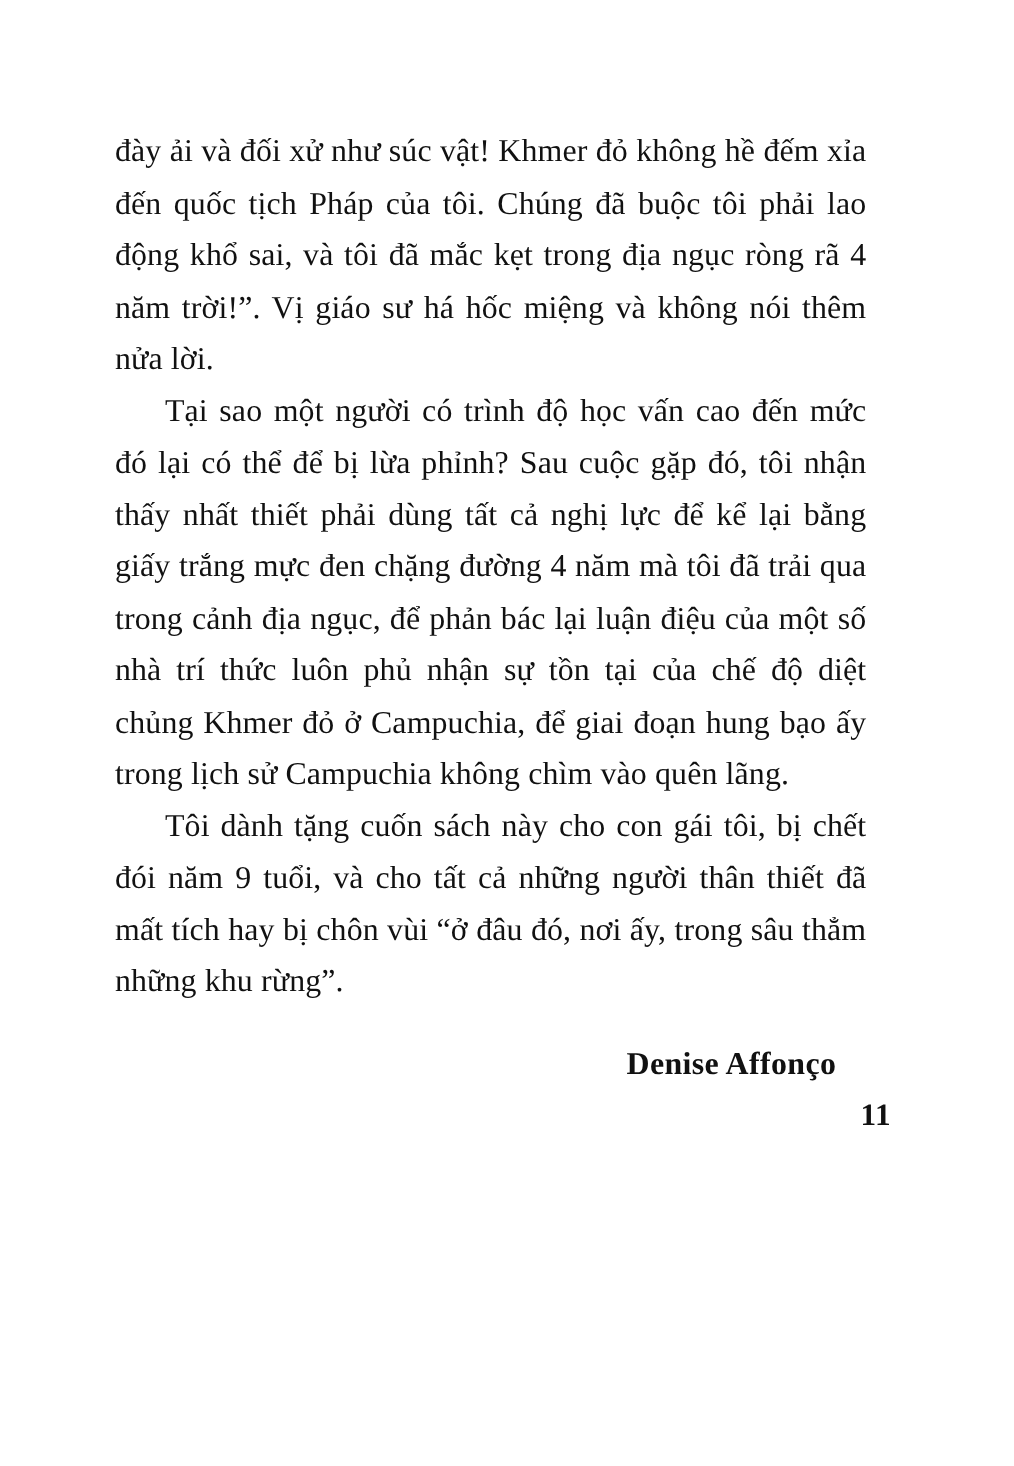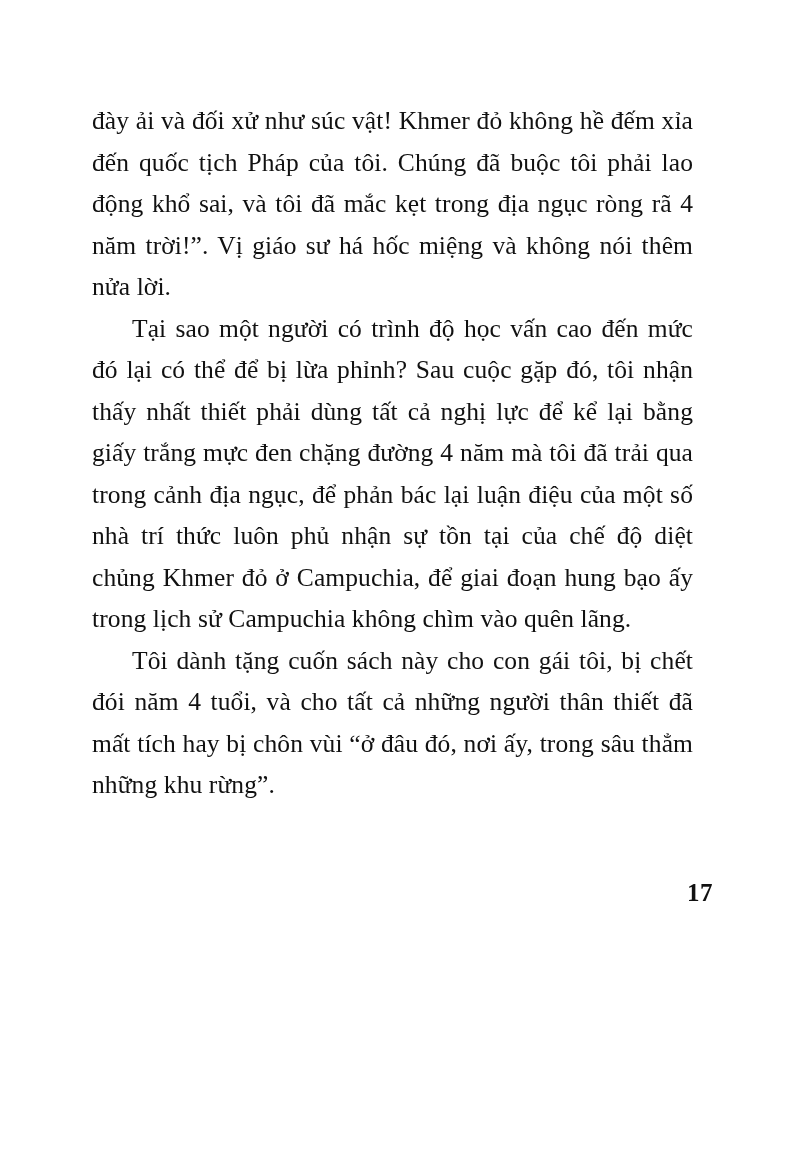--- a/index.html
+++ b/index.html
@@ -54,19 +54,20 @@
   }
 </style>
 </head>
 <body>
 
 <div class="page">
 
   <div class="body-text">
     <p>đày ải và đối xử như súc vật! Khmer đỏ không hề đếm xỉa đến quốc tịch Pháp của tôi. Chúng đã buộc tôi phải lao động khổ sai, và tôi đã mắc kẹt trong địa ngục ròng rã 4 năm trời!”. Vị giáo sư há hốc miệng và không nói thêm nửa lời.</p>
     <p class="indent">Tại sao một người có trình độ học vấn cao đến mức đó lại có thể để bị lừa phỉnh? Sau cuộc gặp đó, tôi nhận thấy nhất thiết phải dùng tất cả nghị lực để kể lại bằng giấy trắng mực đen chặng đường 4 năm mà tôi đã trải qua trong cảnh địa ngục, để phản bác lại luận điệu của một số nhà trí thức luôn phủ nhận sự tồn tại của chế độ diệt chủng Khmer đỏ ở Campuchia, để giai đoạn hung bạo ấy trong lịch sử Campuchia không chìm vào quên lãng.</p>
-    <p class="indent">Tôi dành tặng cuốn sách này cho con gái tôi, bị chết đói năm 4 tuổi, và cho tất cả những người thân thiết đã mất tích hay bị chôn vùi “ở đâu đó, nơi ấy, trong sâu thẳm những khu rừng”.</p>
+    <p class="indent">Tôi dành tặng cuốn sách này cho con gái tôi, bị chết đói năm 9 tuổi, và cho tất cả những người thân thiết đã mất tích hay bị chôn vùi “ở đâu đó, nơi ấy, trong sâu thẳm những khu rừng”.</p>
   </div>
 
+  <div class="signature">Denise Affonço</div>
 
-  <div class="folio">17</div>
+  <div class="folio">11</div>
 
 </div>
 
 </body></html>

